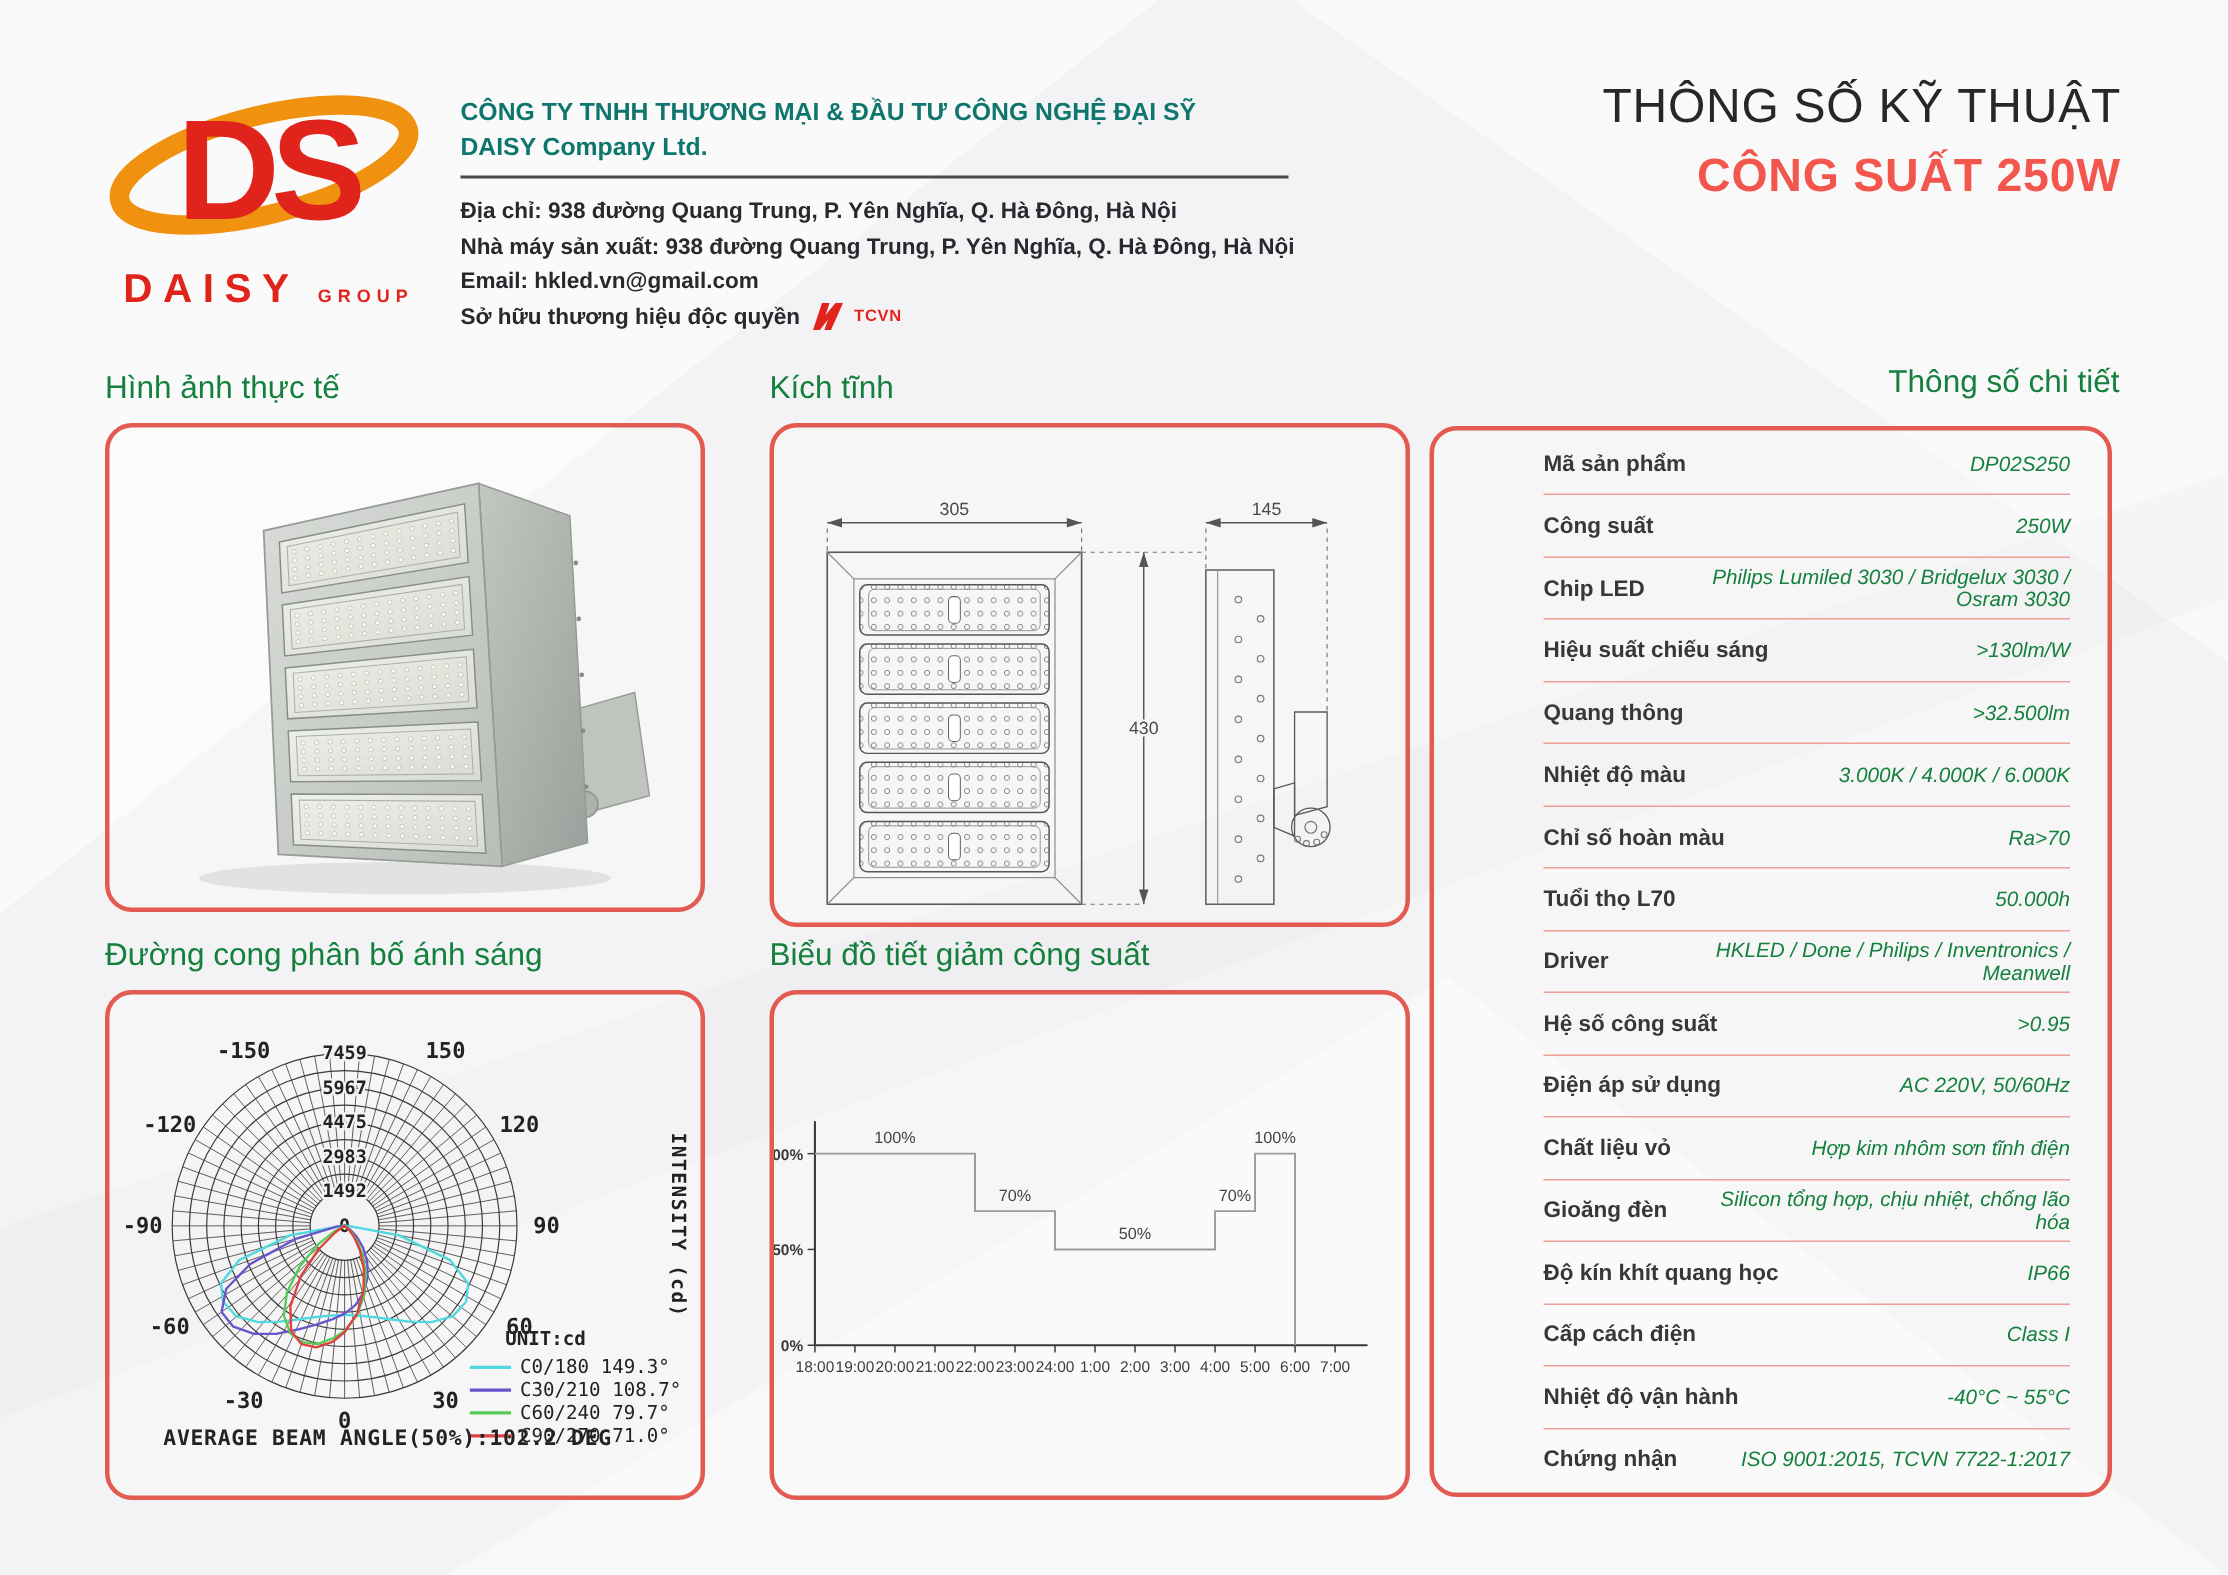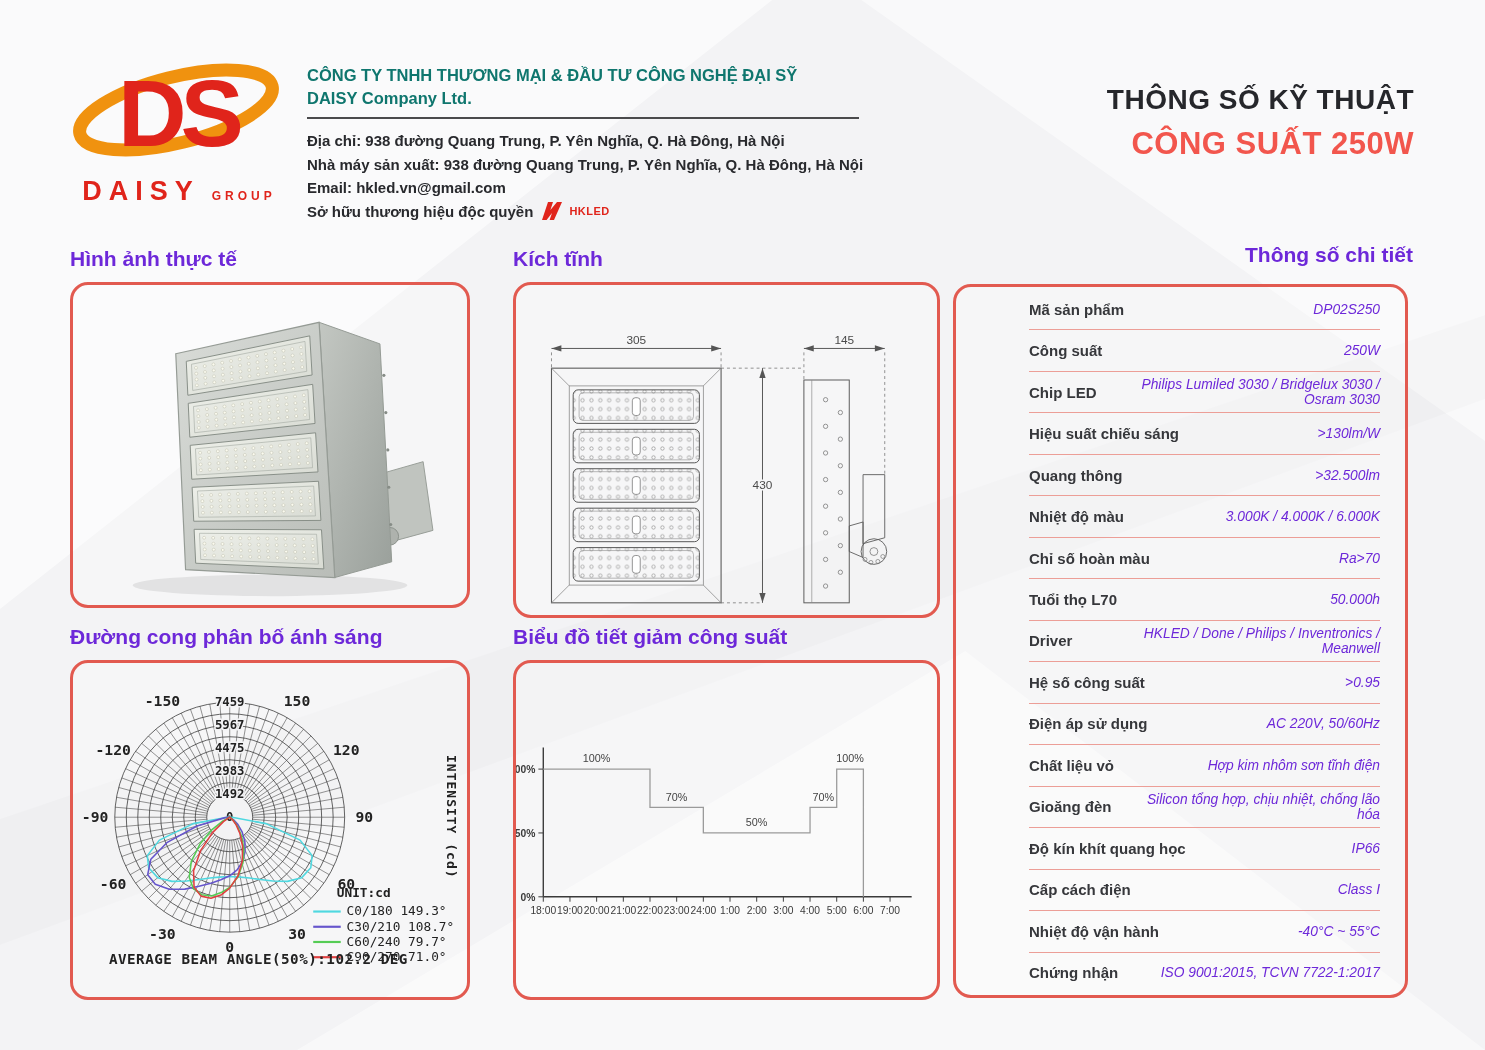--- a/index.html
+++ b/index.html
@@ -19,44 +19,44 @@
 
   .company{position:absolute;left:307px;top:64px;width:585px;}
   .co-name{font-size:16.5px;font-weight:800;color:#0f766e;line-height:23px;}
   .co-rule{width:552px;height:0;border-bottom:2px solid #4a4a4c;margin:7px 0 10px 0;}
   .co-line{font-size:15px;font-weight:700;color:#28292d;line-height:23.5px;}
   .co-brandline{display:flex;align-items:center;gap:8px;}
   .hkled-mark{display:inline-flex;align-items:center;}
   .hkled-text{font-size:11px;font-weight:800;color:#e0241b;letter-spacing:.5px;margin-left:2px;}
 
   .title-block{position:absolute;right:71px;top:52px;text-align:right;}
-  .doc-title{font-size:28px;font-weight:700;color:#26272b;letter-spacing:.5px;margin-top:32px;}
+  .doc-title{font-size:32px;font-weight:400;color:#26272b;letter-spacing:.5px;}
   .prod-title{font-size:31px;font-weight:800;color:#f2564d;letter-spacing:.5px;}
   .prod-title.l1{margin-top:24px;}
   .prod-title.l2{margin-top:10px;}
 
   
-  .sec-h{position:absolute;font-size:21px;font-weight:700;color:#6d28d9;}
+  .sec-h{position:absolute;font-size:21px;font-weight:400;color:#15803d;}
 
   
   .panel{position:absolute;border:3px solid #e25a50;border-radius:18px;background:rgba(255,255,255,.25);box-sizing:border-box;}
   #panel-photo{left:70px;top:282px;width:400px;height:326px;}
   #panel-dims{left:513px;top:282px;width:427px;height:336px;}
   #panel-table{left:953px;top:284px;width:455px;height:714px;}
   #panel-polar{left:70px;top:660px;width:400px;height:340px;}
   #panel-power{left:513px;top:660px;width:427px;height:340px;}
   .panel svg{display:block;width:100%;height:100%;}
 
   
   .spec-table{display:flex;flex-direction:column;height:100%;padding:2px 0;box-sizing:border-box;margin-left:48px;}
   .spec-row{flex:1;display:flex;align-items:center;justify-content:space-between;
             margin:0 25px;border-bottom:1.5px solid #ec9e97;gap:10px;}
   .spec-row:last-child{border-bottom:none;}
   .spec-label{font-size:15px;font-weight:700;color:#36373b;white-space:nowrap;}
-  .spec-value{font-size:13.8px;font-style:italic;color:#6d28d9;text-align:right;}
+  .spec-value{font-size:13.8px;font-style:italic;color:#15803d;text-align:right;}
 
   
   .pl-ang{font-family:"DejaVu Sans Mono",monospace;font-size:15px;font-weight:700;fill:#222;}
   .pl-rad{font-family:"DejaVu Sans Mono",monospace;font-size:12.5px;font-weight:700;fill:#222;
           paint-order:stroke;stroke:#f3f3f5;stroke-width:3px;}
   .pl-leg{font-family:"DejaVu Sans Mono",monospace;font-size:13px;fill:#222;}
   .pl-unit{font-family:"DejaVu Sans Mono",monospace;font-size:13px;font-weight:700;fill:#222;}
   .pl-foot{font-family:"DejaVu Sans Mono",monospace;font-size:14.5px;font-weight:700;fill:#222;letter-spacing:.5px;}
   .intensity-label{position:absolute;right:8px;top:92px;writing-mode:vertical-rl;
      font-family:"DejaVu Sans Mono",monospace;font-size:13px;font-weight:800;color:#222;letter-spacing:1px;}
@@ -97,21 +97,21 @@
     <div class="co-rule"></div>
     <div class="co-line">Địa chỉ: 938 đường Quang Trung, P. Yên Nghĩa, Q. Hà Đông, Hà Nội</div>
     <div class="co-line">Nhà máy sản xuất: 938 đường Quang Trung, P. Yên Nghĩa, Q. Hà Đông, Hà Nội</div>
     <div class="co-line">Email: hkled.vn@gmail.com</div>
     <div class="co-line co-brandline">
       <span>Sở hữu thương hiệu độc quyền</span>
       <span class="hkled-mark">
         <svg width="26" height="20" viewBox="0 0 26 20">
           <path d="M1 19 L7 1 L12 1 L9.4 9 L16 1 L21 1 L13 19 L8.6 19 L11 12 L5.6 19 Z" fill="#e0241b"></path>
         </svg>
-        <span class="hkled-text">HKLED</span>
+        <span class="hkled-text">TCVN</span>
       </span>
     </div>
   </div>
 
   <div class="title-block">
     <div class="doc-title">THÔNG SỐ KỸ THUẬT</div>
     <div class="prod-title l2">CÔNG SUẤT 250W</div>
   </div>
 
   <div class="sec-h" style="left:70px;top:247px;">Hình ảnh thực tế</div>

